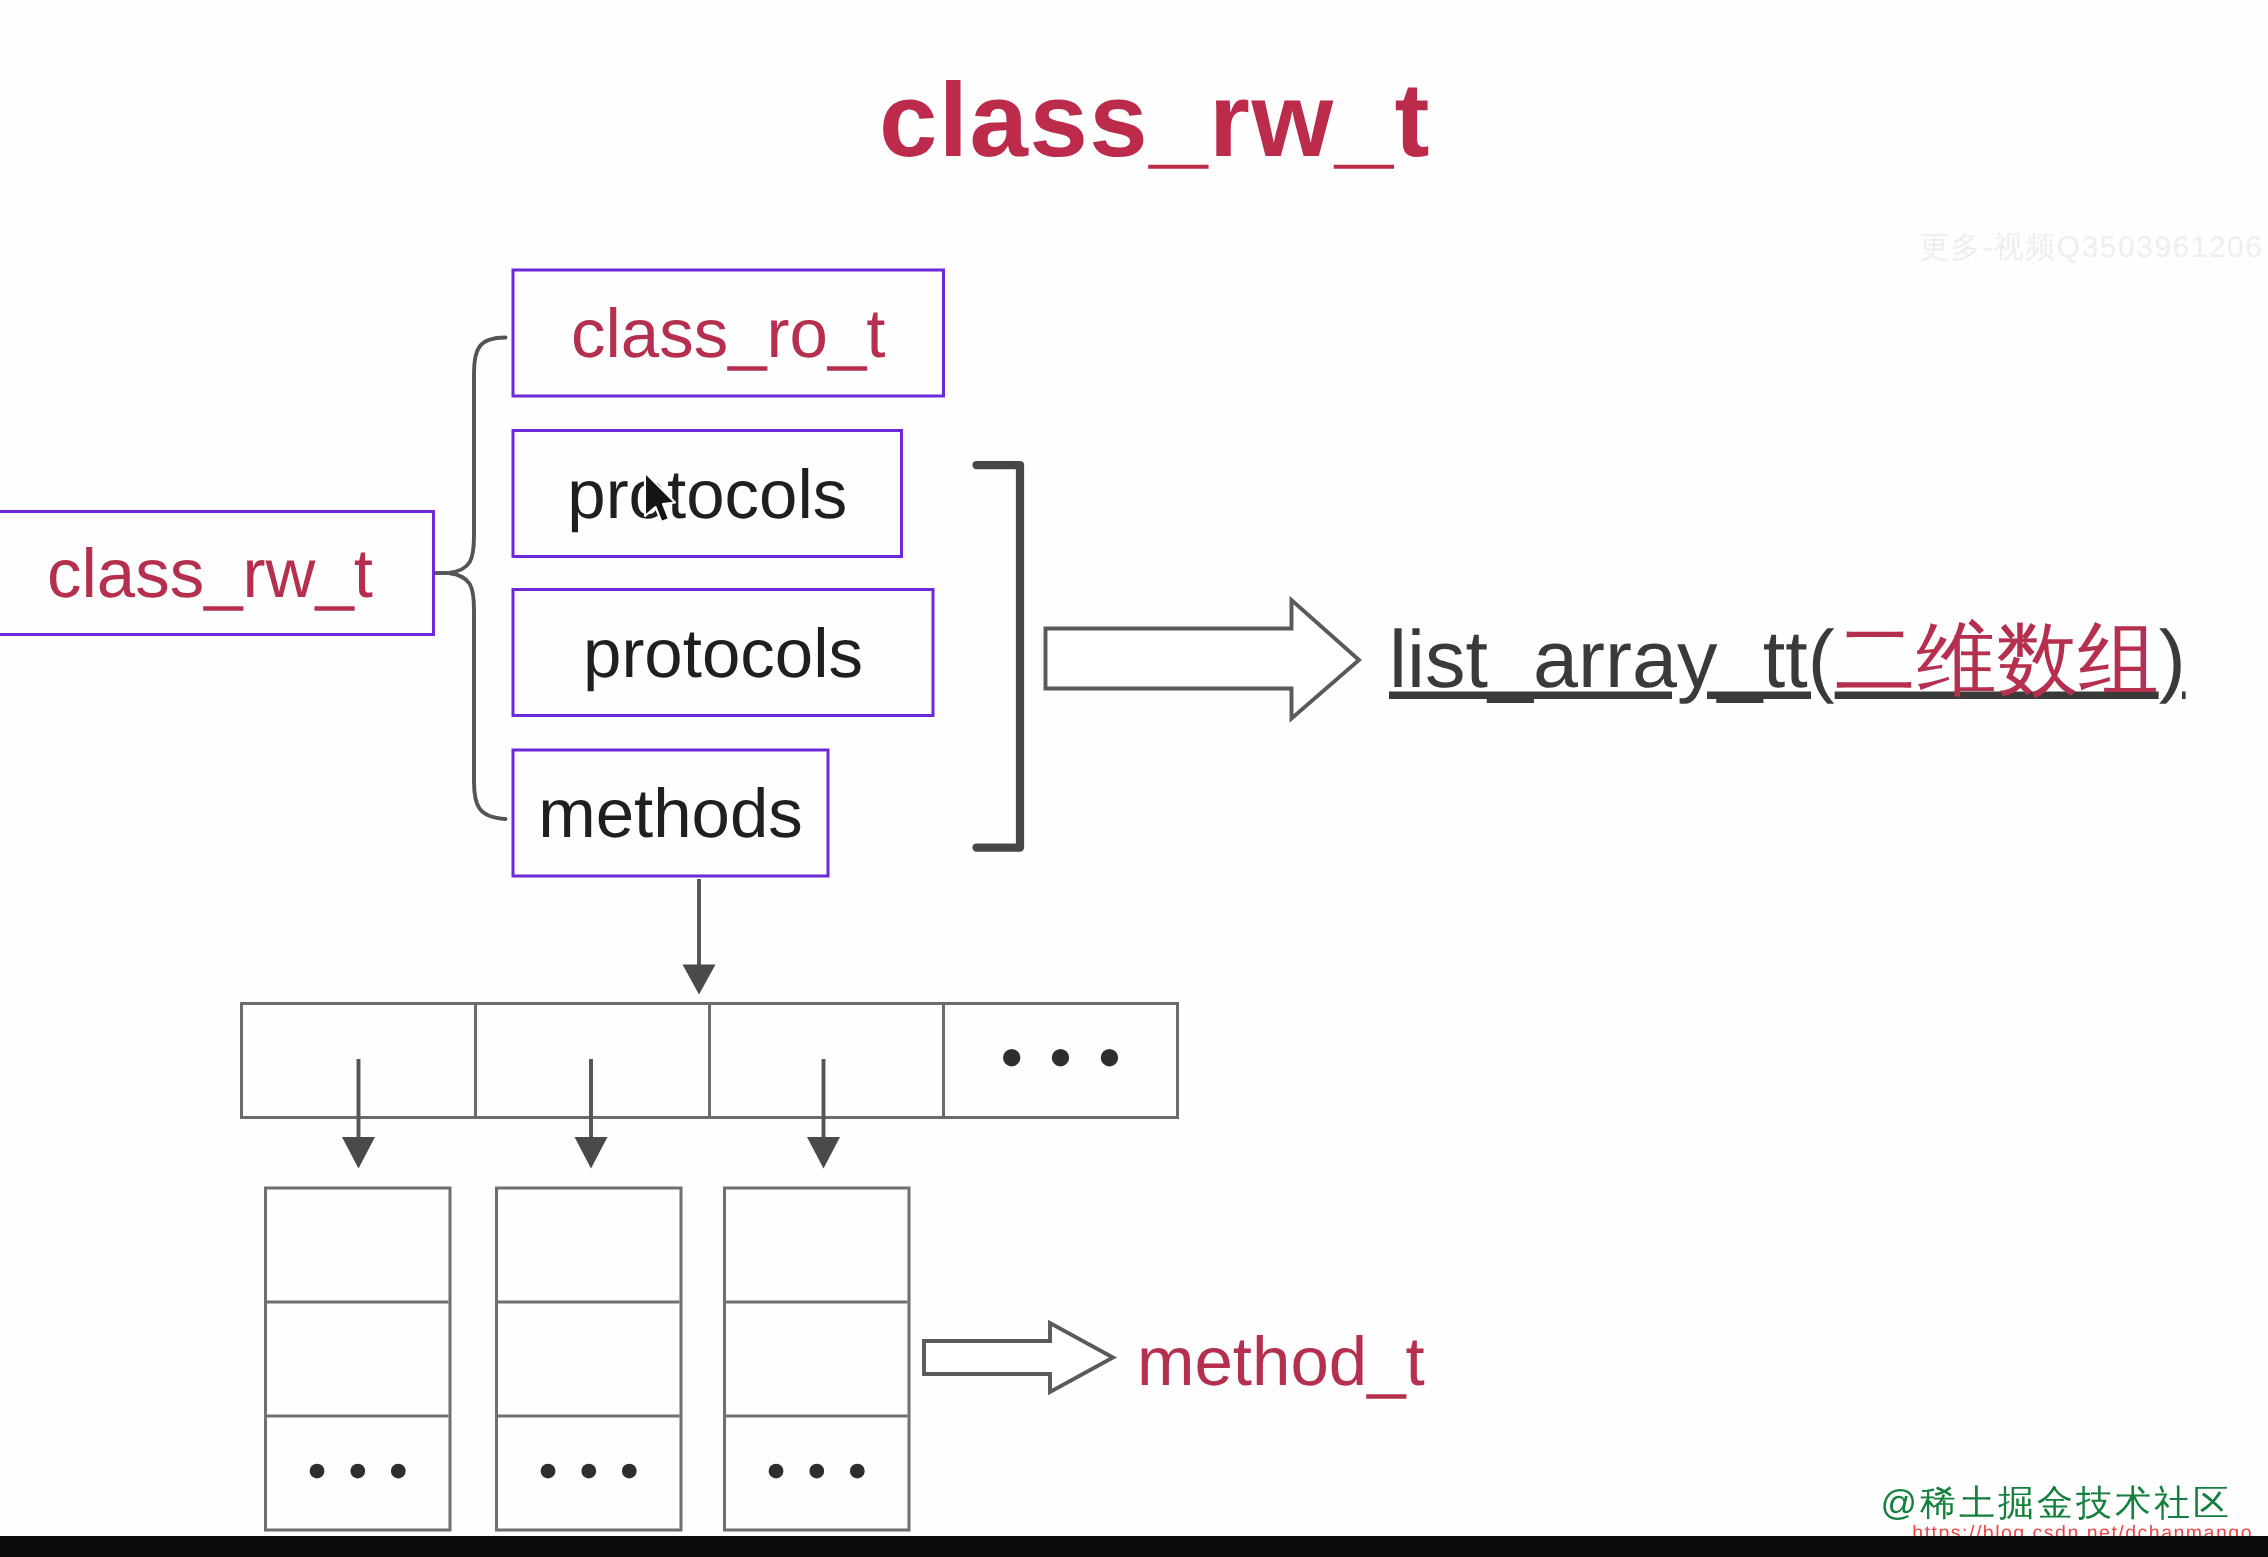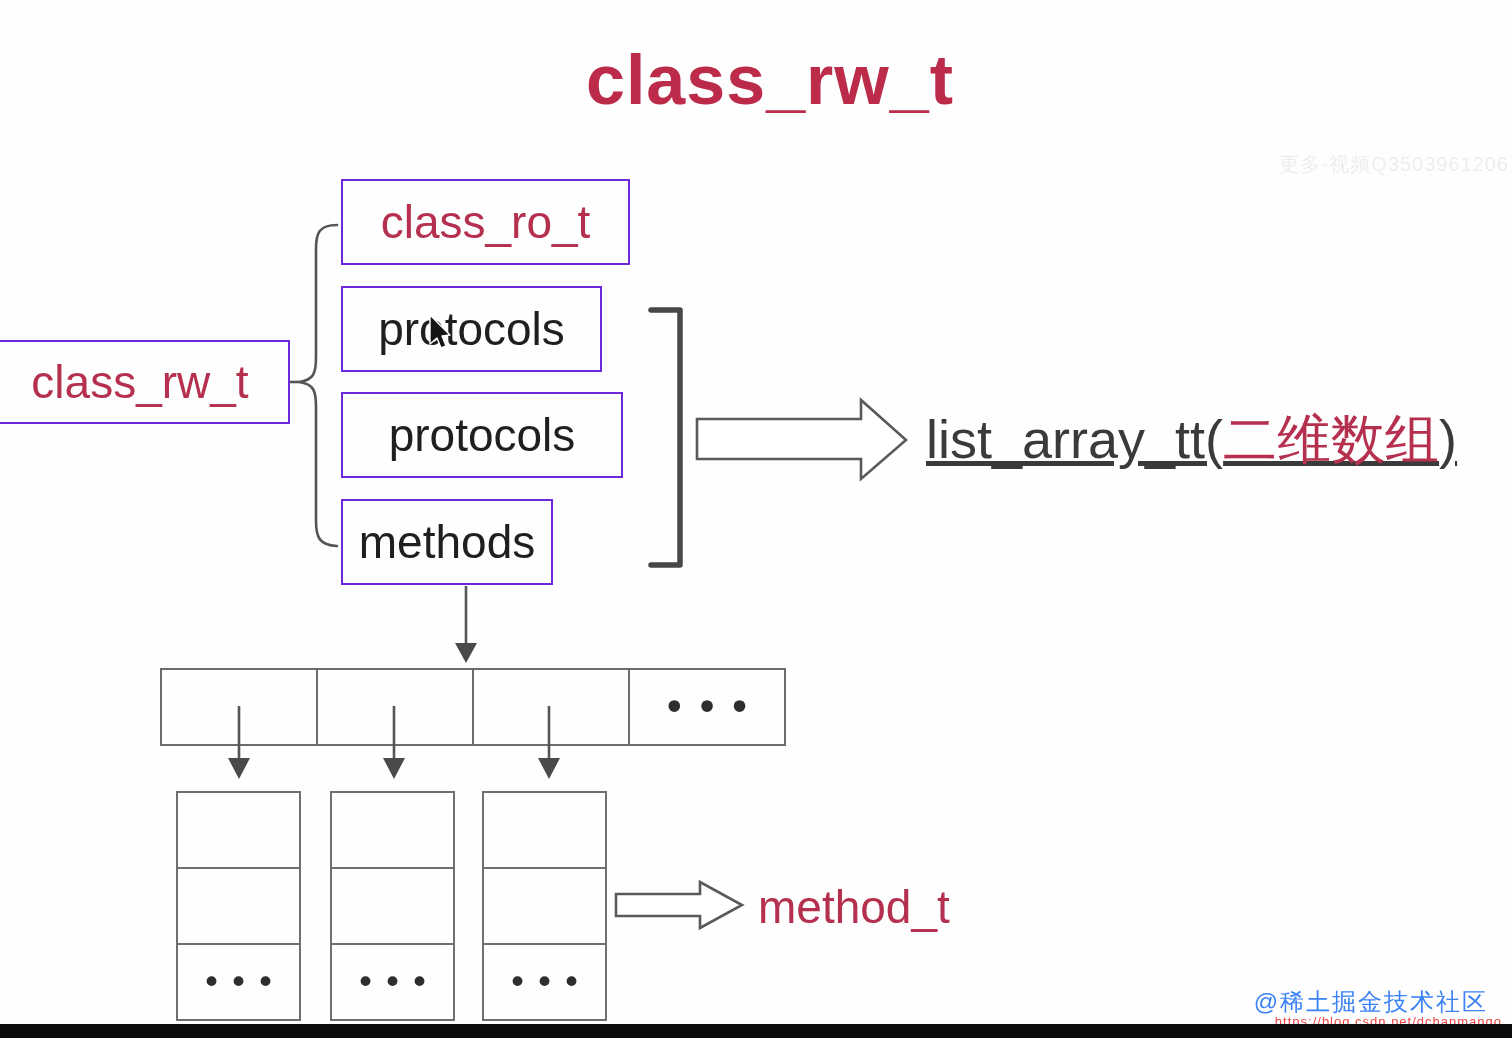--- a/index.html
+++ b/index.html
@@ -54,21 +54,21 @@
     display:flex;flex-direction:column;
   }
   .v-box-1{left:176px;}
   .v-box-2{left:330px;}
   .v-box-3{left:482px;}
   .v-row{flex:1 1 33.3%;border-top:2px solid #6f6f6f;display:flex;align-items:center;justify-content:center;}
   .v-row:first-child{border-top:none;}
   .v-row .dots{font-size:34px;letter-spacing:7px;padding-left:7px;}
   .overlay{position:absolute;left:0;top:0;width:1512px;height:1038px;pointer-events:none;}
   .wm-community{
-    position:absolute;right:24px;top:986px;font-size:24px;color:#3b82f6;
+    position:absolute;right:24px;top:986px;font-size:24px;color:#15803d;
     letter-spacing:2px;
   }
   .wm-url{
     position:absolute;right:10px;top:1014px;font-size:13px;color:#ef4444;
     letter-spacing:1px;
   }
   .bottom-bar{
     position:absolute;left:0;top:1024px;width:100%;height:14px;background:#0c0c0c;
   }
 </style>

